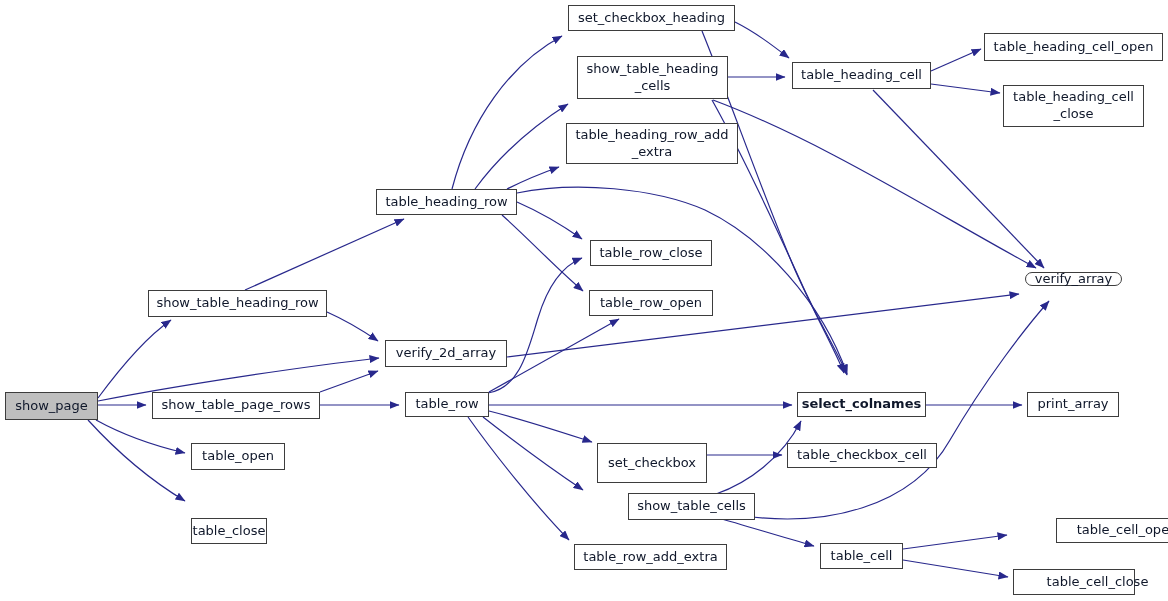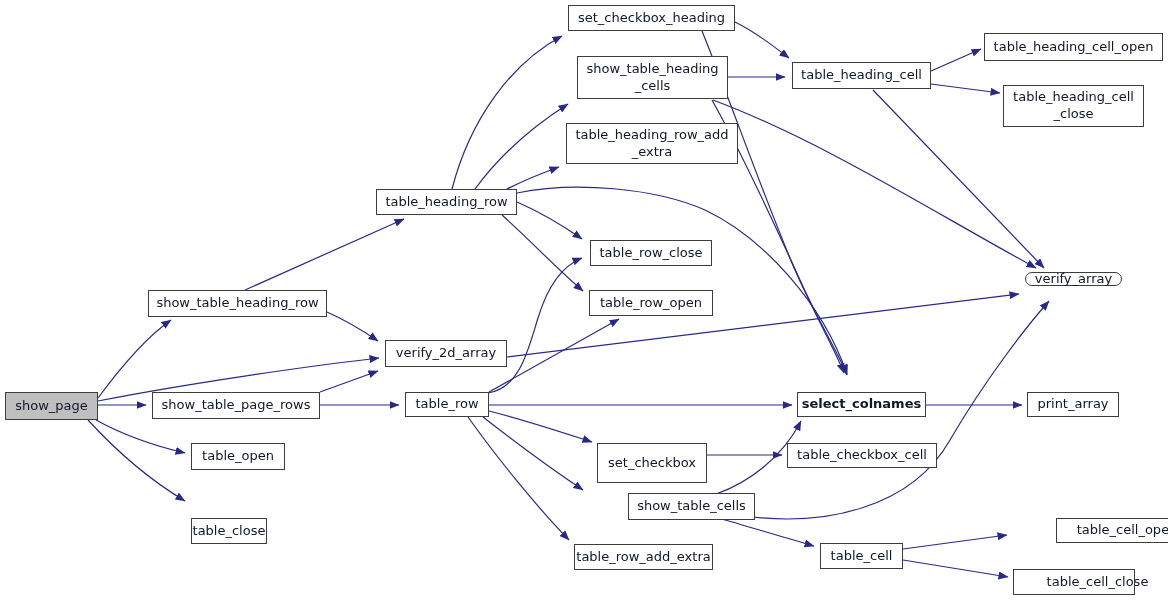--- a/index.html
+++ b/index.html
@@ -91,21 +91,21 @@
     <div class="node" style="left: 405px; top: 392px; width: 84px; height: 25px;">table_row</div>
     <div class="node" style="left: 568px; top: 5px; width: 167px; height: 26px;">set_checkbox_heading</div>
     <div class="node" style="left: 577px; top: 56px; width: 151px; height: 43px;">show_table_heading
 _cells</div>
     <div class="node" style="left: 566px; top: 123px; width: 172px; height: 41px;">table_heading_row_add
 _extra</div>
     <div class="node" style="left: 589px; top: 290px; width: 124px; height: 26px;">table_row_open</div>
     <div class="node" style="left: 590px; top: 240px; width: 122px; height: 26px;">table_row_close</div>
     <div class="node" style="left: 597px; top: 443px; width: 110px; height: 40px;">set_checkbox</div>
     <div class="node" style="left: 588px; top: 493px; width: 127px; height: 27px; margin-left: 40px;">show_table_cells</div>
-    <div class="node" style="left: 574px; top: 544px; width: 139px; height: 26px;">table_row_add_extra</div>
+    <div class="node" style="left: 574px; top: 544px; width: 153px; height: 26px;">table_row_add_extra</div>
     <div class="node" style="left: 792px; top: 62px; width: 139px; height: 27px;">table_heading_cell</div>
     <div class="node" style="left: 797px; top: 392px; width: 129px; height: 25px; font-weight: bold;">select_colnames</div>
     <div class="node" style="left: 787px; top: 443px; width: 150px; height: 25px;">table_checkbox_cell</div>
     <div class="node" style="left: 820px; top: 543px; width: 83px; height: 26px;">table_cell</div>
     <div class="node" style="left: 1025px; top: 272px; width: 97px; height: 14px; border-radius: 10px;">verify_array</div>
     <div class="node" style="left: 1027px; top: 392px; width: 92px; height: 25px;">print_array</div>
     <div class="node" style="left: 984px; top: 33px; width: 179px; height: 28px;">table_heading_cell_open</div>
     <div class="node" style="left: 1003px; top: 85px; width: 141px; height: 42px;">table_heading_cell
 _close</div>
     <div class="node" style="left: 1056px; top: 518px; width: 142px; height: 25px;">table_cell_open</div>

